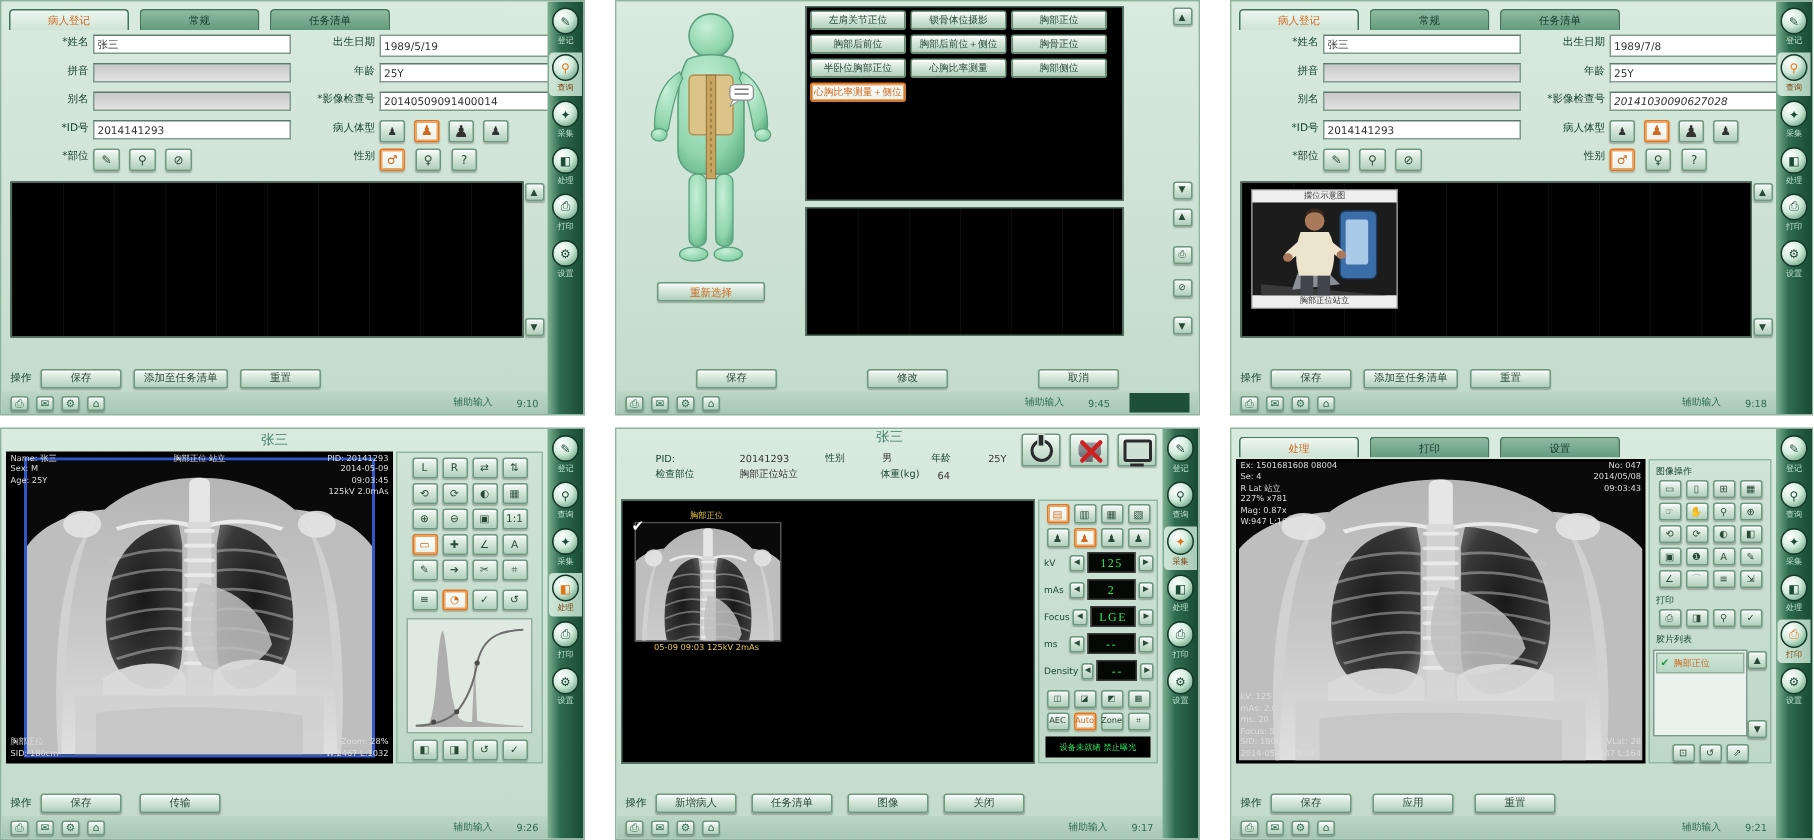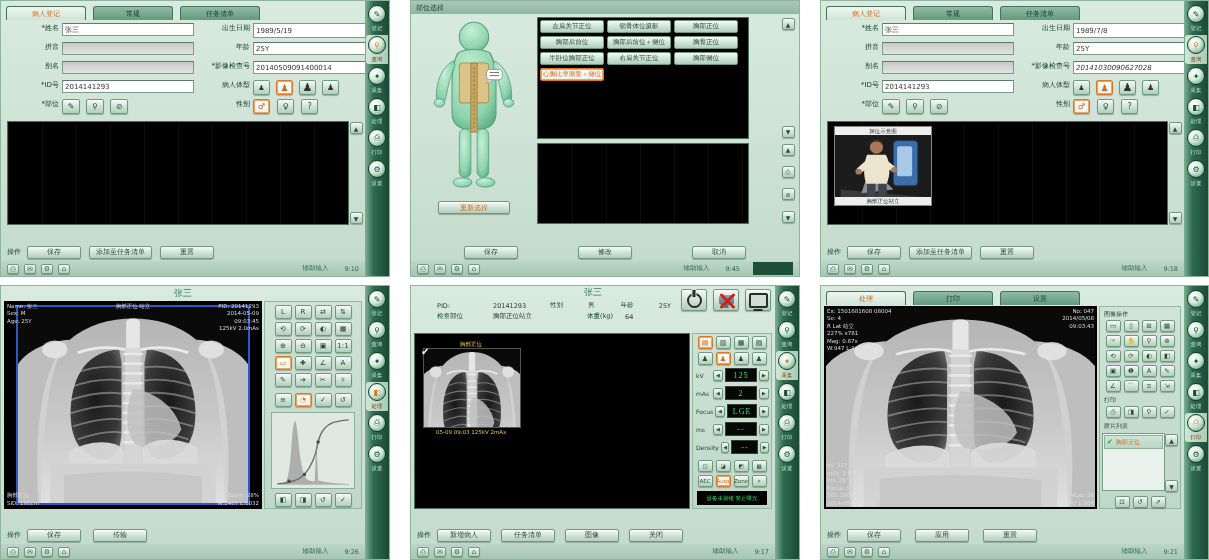--- a/index.html
+++ b/index.html
@@ -363,23 +363,20 @@
         <span class="sright">
             <span>辅助输入</span>
           <span>9:10</span>
           </span>
       </div>
     </div>
   </div>
 
   <div class="panel" id="p2">
     <div class="pcontent full">
-      <div class="titlestrip">
-          <span>部位选择</span>
-        </div>
       <div class="p2main">
         <div class="p2left">
           <svg class="mansvg" viewBox="0 0 90 170">
             <ellipse cx="45" cy="19" rx="14" ry="14" fill="url(#gMan)" stroke="#58a07c" stroke-width="1"></ellipse>
             <path d="M30,34 C26,40 24,52 24,64 L24,92 C24,101 30,107 38,107 L52,107 C60,107 66,101 66,92 L66,64 C66,52 64,40 60,34 C52,30 38,30 30,34 Z" fill="url(#gMan)" stroke="#58a07c" stroke-width="1"></path>
             <path d="M25,42 C14,48 9,62 9,76 C9,82 16,84 18,78 C20,66 23,54 27,46 Z" fill="url(#gMan)" stroke="#58a07c" stroke-width="0.8"></path>
             <path d="M65,42 C76,48 81,62 81,76 C81,82 74,84 72,78 C70,66 67,54 63,46 Z" fill="url(#gMan)" stroke="#58a07c" stroke-width="0.8"></path>
             <ellipse cx="12" cy="82" rx="5" ry="4" fill="url(#gMan)" stroke="#58a07c" stroke-width="0.8"></ellipse>
             <ellipse cx="78" cy="82" rx="5" ry="4" fill="url(#gMan)" stroke="#58a07c" stroke-width="0.8"></ellipse>
             <rect x="31" y="107" width="11" height="46" rx="5" fill="url(#gMan)" stroke="#58a07c" stroke-width="0.8"></rect>
@@ -401,21 +398,21 @@
         <div class="p2right">
           <div class="p2box" style="flex:3">
             <div class="posgrid">
                 <div class="b3 posbtn">左肩关节正位</div>
                 <div class="b3 posbtn">锁骨体位摄影</div>
                 <div class="b3 posbtn">胸部正位</div>
                 <div class="b3 posbtn">胸部后前位</div>
                 <div class="b3 posbtn">胸部后前位＋侧位</div>
                 <div class="b3 posbtn">胸骨正位</div>
                 <div class="b3 posbtn">半卧位胸部正位</div>
-                <div class="b3 posbtn">右肩关节正位</div>
+                <div class="b3 posbtn">心胸比率测量</div>
                 <div class="b3 posbtn">胸部侧位</div>
                 <div class="b3 posbtn active">心胸比率测量＋侧位</div>
               </div>
             <div class="scrollcol">
               <div class="b3 scrbtn">▲</div>
               <div class="spacer"></div>
               <div class="b3 scrbtn">▼</div>
             </div>
           </div>
           <div class="p2box" style="flex:2">

